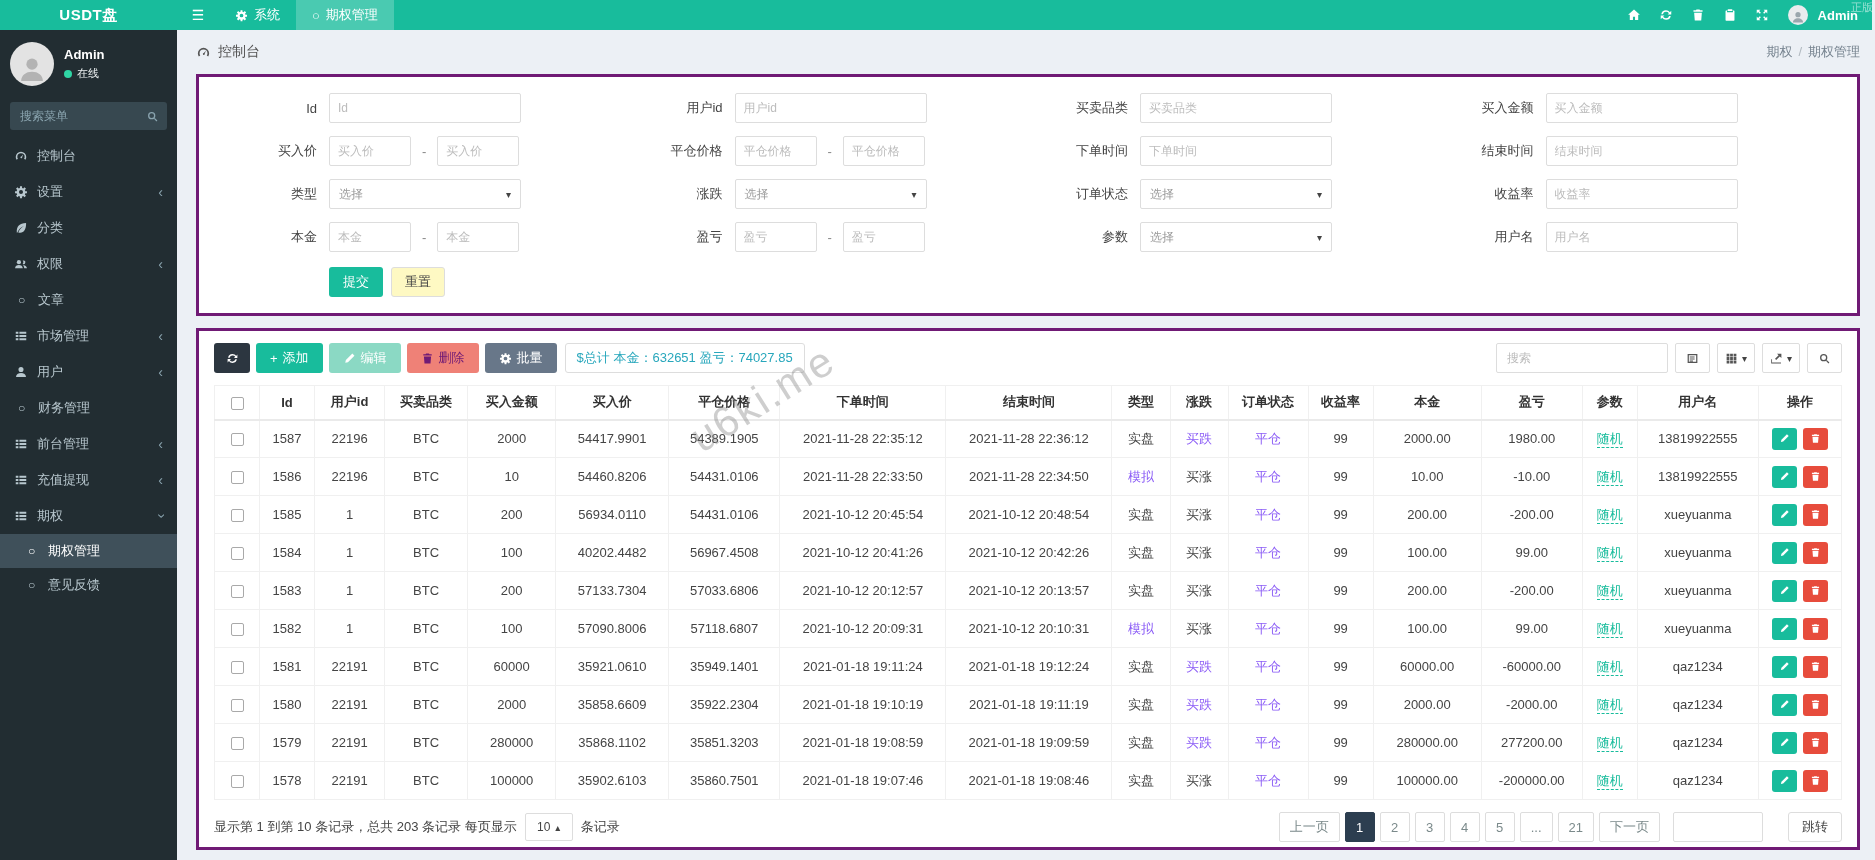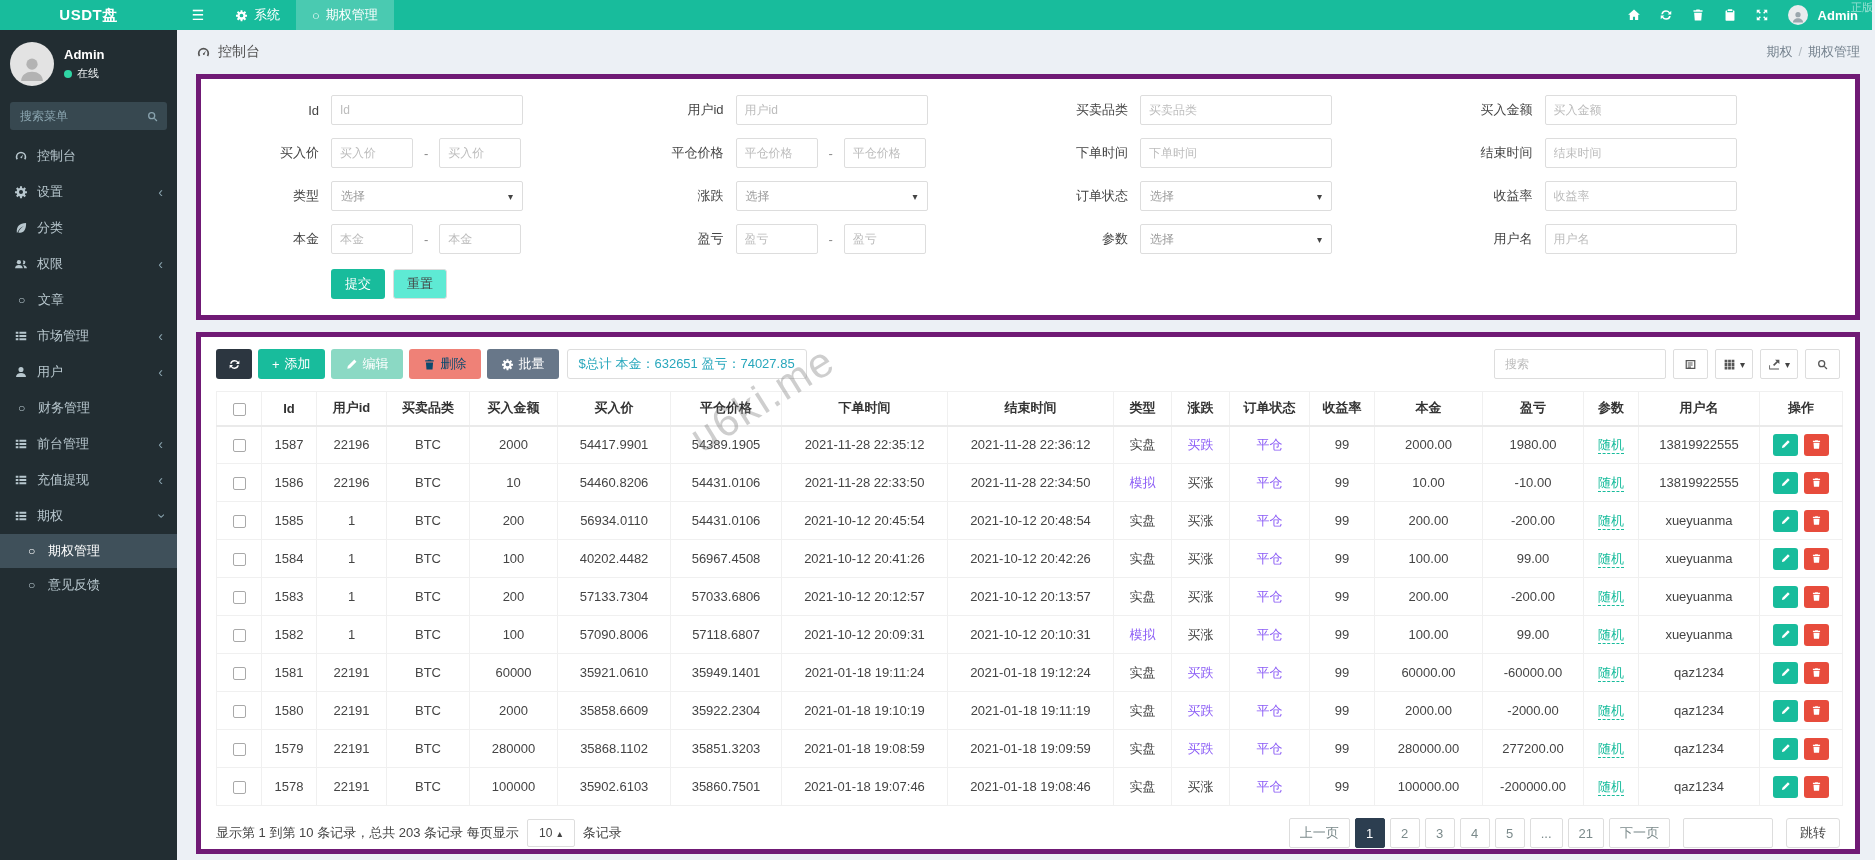--- a/index.html
+++ b/index.html
@@ -47,43 +47,43 @@
 
   
   .main{margin-left:177px;margin-top:30px;padding:0 15px 0 19px;height:830px;position:relative}
   .content-header{display:flex;align-items:center;height:44px;color:#555}
   .ch-title{display:flex;gap:7px;align-items:center;font-size:14px}
   .ch-title .ic{width:15px;height:15px;color:#555}
   .breadcrumb{margin-left:auto;color:#76838f;font-size:13px}
   .breadcrumb .cur{color:#76838f}
   .breadcrumb .sep{margin:0 6px;color:#b0b8bf}
 
-  .card{background:#fff;border:5px solid #701a75}
+  .card{background:#fff;border:3px solid #701a75}
   .filter-card{padding:16px 18px 14px}
   .filter-grid{display:grid;grid-template-columns:repeat(4,1fr);row-gap:13px}
   .f-cell{display:flex;align-items:center}
   .f-label{width:100px;text-align:right;margin-right:12px;color:#444;flex:none;font-size:13px}
   .f-input{width:192px;height:30px;border:1px solid #ddd;border-radius:2px;padding:0 8px;font-size:12px;color:#555;background:#fff;outline:none}
   .f-input::placeholder{color:#bcbcbc}
   .f-range{display:flex;align-items:center}
   .f-range .f-input{width:82px}
   .f-range .dash{margin:0 11px;color:#888}
   .f-select{width:192px;height:30px;border:1px solid #ddd;border-radius:2px;display:flex;align-items:center;justify-content:space-between;padding:0 9px;color:#9a9a9a;font-size:12px;background:#fff;cursor:pointer}
   .caret{color:#444;font-size:10px}
   .filter-actions{margin:15px 0 2px 112px;display:flex;gap:8px}
   .btn{height:30px;border:1px solid transparent;border-radius:3px;padding:0 13px;font-size:13px;display:inline-flex;align-items:center;gap:5px;cursor:pointer;background:#fff;font-family:inherit}
   .btn-primary{background:#18bc9c;color:#fff}
-  .btn-default{border-color:#ddd;color:#444;background:#5eead4}
+  .btn-default{border-color:#ddd;color:#444;background:#fef9c3}
 
   .table-card{margin-top:12px;padding:12px 15px;height:522px}
   .grid-toolbar{display:flex;align-items:center}
   .gt-left{display:flex;gap:6px;align-items:center}
   .btn-dark{background:#2c3640;color:#fff;width:36px;justify-content:center;padding:0}
   .btn-lightgreen{background:#8bd9c4;color:#fff}
-  .btn-red{background:#ef8177;color:#0c4a6e}
+  .btn-red{background:#ef8177;color:#701a75}
   .btn-gray{background:#687789;color:#fff}
   .summary-box{height:30px;border:1px solid #ddd;border-radius:3px;display:flex;align-items:center;padding:0 11px;color:#28a7bc;font-size:13px;background:#fff;margin-left:2px}
   .gt-right{margin-left:auto;display:flex;align-items:center;gap:7px}
   .search-input{width:172px;height:30px;border:1px solid #ddd;border-radius:2px;padding:0 10px;font-size:12px;outline:none}
   .search-input::placeholder{color:#bcbcbc}
   .icon-btn{min-width:35px;height:30px;background:#fff;border:1px solid #ddd;border-radius:2px;display:inline-flex;align-items:center;justify-content:center;color:#555;gap:4px;cursor:pointer;padding:0 7px}
 
   table{width:100%;border-collapse:collapse;table-layout:fixed;margin-top:12px;font-size:13px}
   th,td{border:1px solid #f0f0f0;text-align:center;overflow:hidden;white-space:nowrap;text-overflow:ellipsis}
   th{height:34px;font-weight:bold;color:#333;background:#fff;border-bottom:2px solid #eaeaea;cursor:pointer}
@@ -96,21 +96,21 @@
   .op-edit{background:#18bc9c}
   .op-del{background:#e74c3c}
 
   .table-footer{display:flex;align-items:center;margin-top:12px;color:#333}
   .tf-left{display:flex;align-items:center;gap:8px;font-size:13px;color:#444}
   .page-size{width:48px;height:28px;border:1px solid #ddd;border-radius:2px;display:flex;align-items:center;justify-content:center;gap:5px;font-size:12px;color:#444;cursor:pointer;background:#fff}
   .pagination{margin-left:auto;display:flex;align-items:flex-end;gap:5px}
   .page-item{min-width:30px;height:30px;border:1px solid #ddd;border-radius:2px;display:flex;align-items:center;justify-content:center;padding:0 10px;color:#7b8a8b;font-size:13px;background:#fff;cursor:pointer}
   .page-item.active{background:#2c3e50;border-color:#2c3e50;color:#fff}
   .jump-input{width:90px;height:30px;border:1px solid #ddd;border-radius:2px;margin-left:8px;outline:none}
-  .jump-btn{margin-left:8px;border-color:#ddd;color:#444;background:#fff}
+  .jump-btn{margin-left:20px;border-color:#ddd;color:#444;background:#fff}
 
   .watermark{position:absolute;left:505px;top:345px;font-size:42px;color:rgba(125,125,125,.38);transform:rotate(-32deg);pointer-events:none;letter-spacing:2px;z-index:5}
 </style>
 </head>
 <body>
 
 <svg width="0" height="0" style="position:absolute" aria-hidden="true">
   <defs>
     <symbol id="i-gauge" viewBox="0 0 16 16">
         <path d="M8 3a6 6 0 0 0-6 6c0 1.2.35 2.3 1 3.2l1.5-1A4.2 4.2 0 0 1 3.8 9 4.2 4.2 0 1 1 12.2 9c0 .8-.25 1.5-.7 2.2l1.5 1c.65-.9 1-2 1-3.2a6 6 0 0 0-6-6z"></path>

